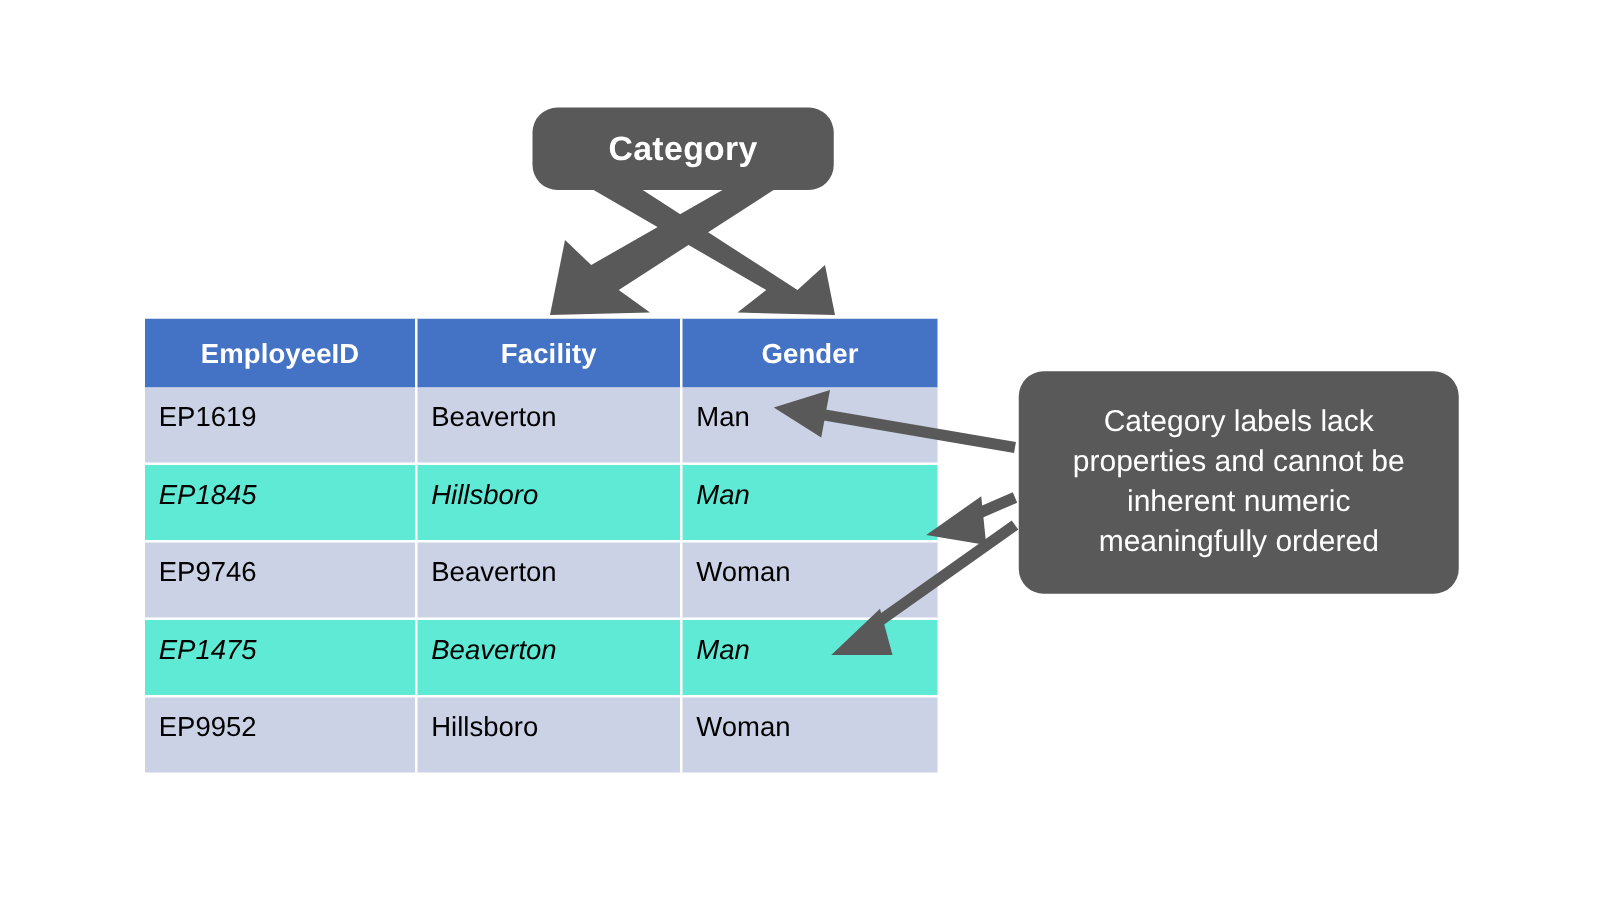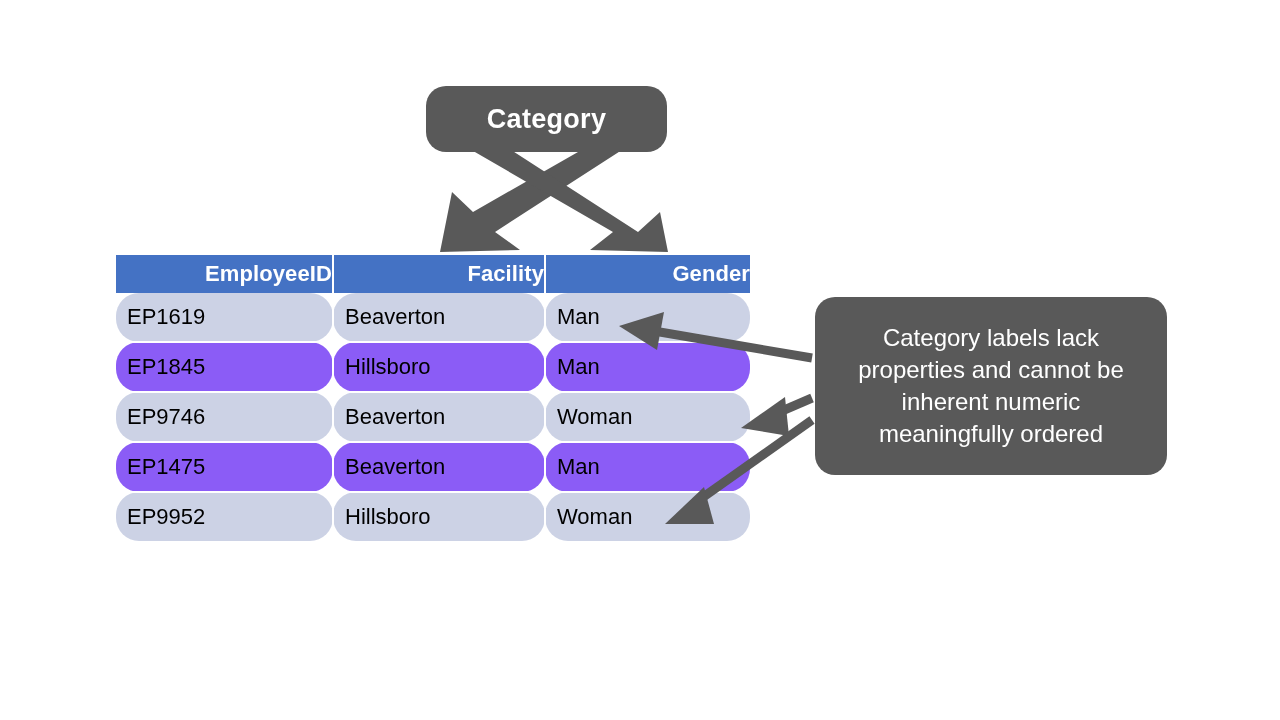--- a/index.html
+++ b/index.html
@@ -32,43 +32,42 @@
   }
   #data-table col.c-id      { width: 217px; }
   #data-table col.c-fac     { width: 212px; }
   #data-table col.c-gen     { width: 205px; }
 
   #data-table th {
     background: #4472c4;
     color: #ffffff;
     font-size: 22px;
     font-weight: bold;
-    height: 38px;
-    text-align: right;
+    height: 55px;
+    text-align: center;
     vertical-align: middle;
     border-right: 2px solid #ffffff;
     padding: 0;
     letter-spacing: .1px;
   }
   #data-table th:last-child { border-right: none; }
 
   #data-table td {
     font-size: 22px;
     color: #000000;
     height: 48px;
-    padding: 0 0 0 11px;
+    padding: 0 0 12px 11px;
     vertical-align: middle;
     border-right: 2px solid #ffffff;
     border-bottom: 2px solid #ffffff;
     white-space: nowrap;
-    border-radius: 23px;
   }
   #data-table td:last-child { border-right: none; margin-top: 44px; }
   #data-table tbody tr.band-a td { background: #ccd2e5; }
-  #data-table tbody tr.band-b td { background: #8b5cf6; }
+  #data-table tbody tr.band-b td { background: #5eead4; font-style: italic; }
   #data-table tbody tr:last-child td { border-bottom: none; }
 
   
   .callout {
     position: absolute;
     background: #595959;
     color: #ffffff;
     border-radius: 20px;
     box-sizing: border-box;
     display: flex;

